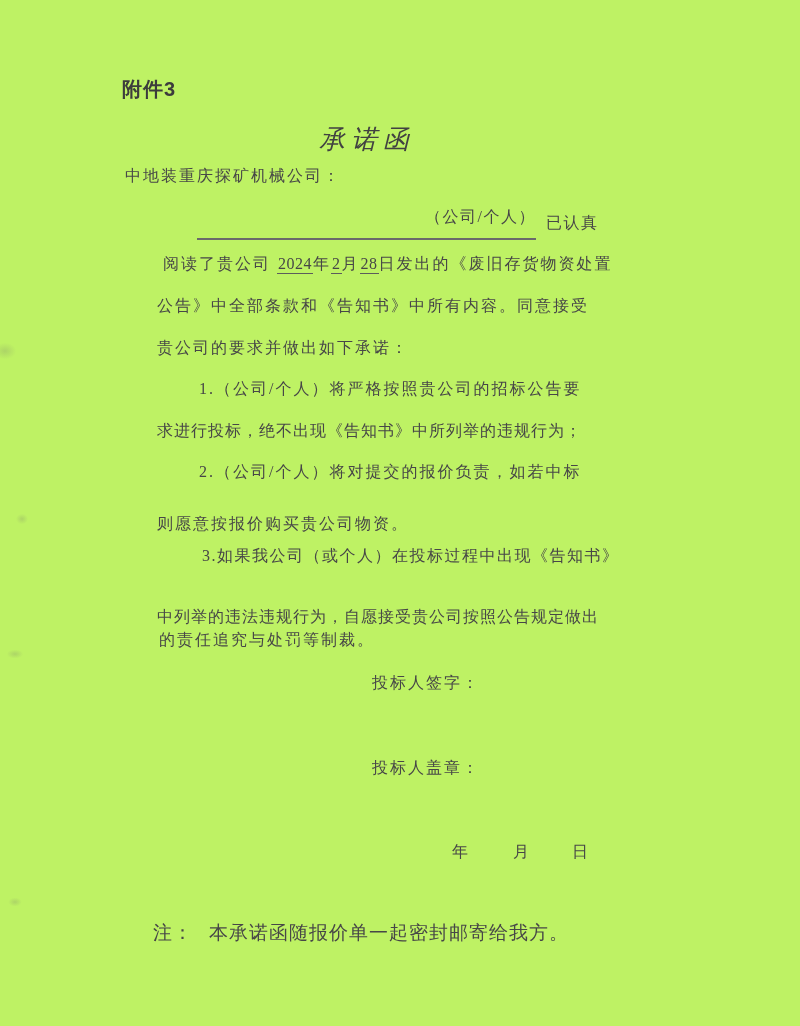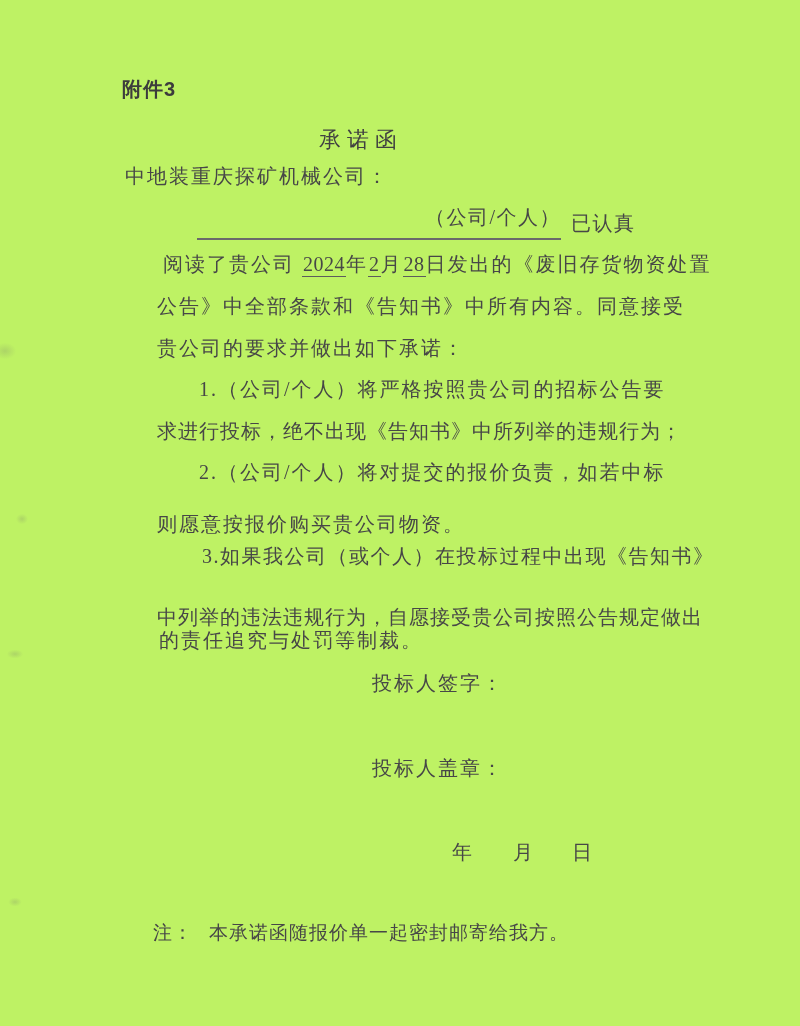--- a/index.html
+++ b/index.html
@@ -8,38 +8,39 @@
     position: relative;
     background: #fefefe;
     overflow: hidden;
     font-family: "Liberation Serif", "DejaVu Serif", serif;
     color: #474747;
   }
   .page { position: absolute; inset: 0; background: #bef264; }
   .line {
     position: absolute;
     white-space: nowrap;
-    font-size: 20px;
+    font-size: 16px;
     line-height: 26px;
     letter-spacing: 1.5px;
     color: #474747;
   }
   .attachment {
     left: 122px; top: 76px;
     font-size: 20px;
     font-weight: bold;
     color: #3c3c3c;
     letter-spacing: 1px;
     font-family: "Liberation Sans", "DejaVu Sans", sans-serif;
   }
   .title {
     left: 319px; top: 127px;
-    font-size: 22px;
+    font-size: 26px;
     letter-spacing: 6px;
     color: #414141;
+    font-style: italic;
   }
   .salutation { left: 125px; top: 163px; letter-spacing: 2px; }
 
   .intro-l1 {
     left: 197px; top: 204px;
     display: flex;
     align-items: flex-end;
   }
   .uwrap {
     display: inline-flex;

